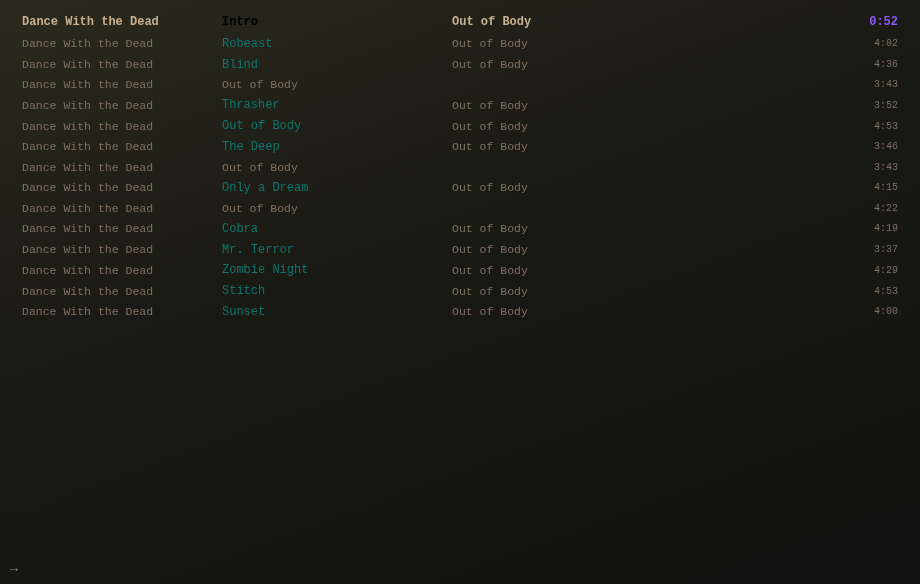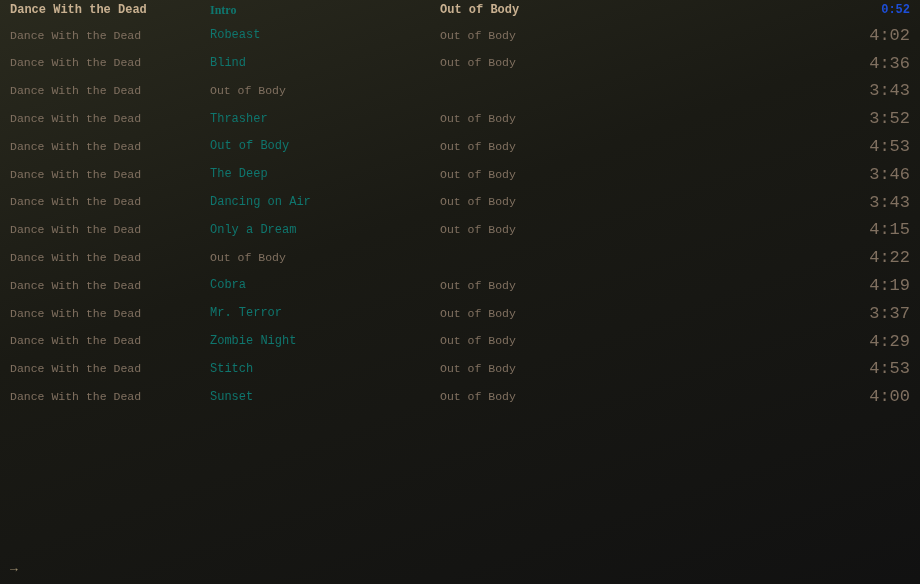--- a/index.html
+++ b/index.html
@@ -13,21 +13,21 @@
       height: 584px;
       background: linear-gradient(160deg, #2a2a1e 0%, #1a1a14 40%, #111111 100%);
       font-family: 'Courier New', Courier, monospace;
       color: #a09070;
       overflow: hidden;
       position: relative;
     }
 
     .track-list {
       width: 100%;
-      padding: 0;
+      padding: 12px;
     }
 
     .track-row {
       display: flex;
       align-items: center;
       padding: 2px 10px 2px 10px;
       font-size: 12px;
       line-height: 1.4;
     }
 
@@ -50,45 +50,44 @@
     }
 
     .col-title {
       width: 230px;
       flex-shrink: 0;
       color: #0f766e;
       font-size: 12px;
     }
 
     .track-row.header .col-title {
-      color: #0f766e;
-      font-family: Liberation Serif, serif;
+      color: #000000;
     }
 
     .col-album {
       flex: 1;
       color: #807060;
       font-size: 11.5px;
     }
 
     .track-row.header .col-album {
       color: #c8b090;
       font-size: 12px;
     }
 
     .col-duration {
       width: 60px;
       text-align: right;
       flex-shrink: 0;
       color: #807060;
-      font-size: 17px;
+      font-size: 10px;
     }
 
     .track-row.header .col-duration {
-      color: #1d4ed8;
+      color: #8b5cf6;
       font-size: 12px;
     }
 
     .bottom-arrow {
       position: absolute;
       bottom: 8px;
       left: 10px;
       color: #a09070;
       font-size: 13px;
     }
@@ -135,21 +134,20 @@
       <div class="col-duration">4:53</div>
     </div>
     <div class="track-row">
       <div class="col-artist">Dance With the Dead</div>
       <div class="col-title">The Deep</div>
       <div class="col-album">Out of Body</div>
       <div class="col-duration">3:46</div>
     </div>
     <div class="track-row">
       <div class="col-artist">Dance With the Dead</div>
-      <div class="col-title">Dancing on Air</div>
       <div class="col-album">Out of Body</div>
       <div class="col-duration">3:43</div>
     </div>
     <div class="track-row">
       <div class="col-artist">Dance With the Dead</div>
       <div class="col-title">Only a Dream</div>
       <div class="col-album">Out of Body</div>
       <div class="col-duration">4:15</div>
     </div>
     <div class="track-row">

